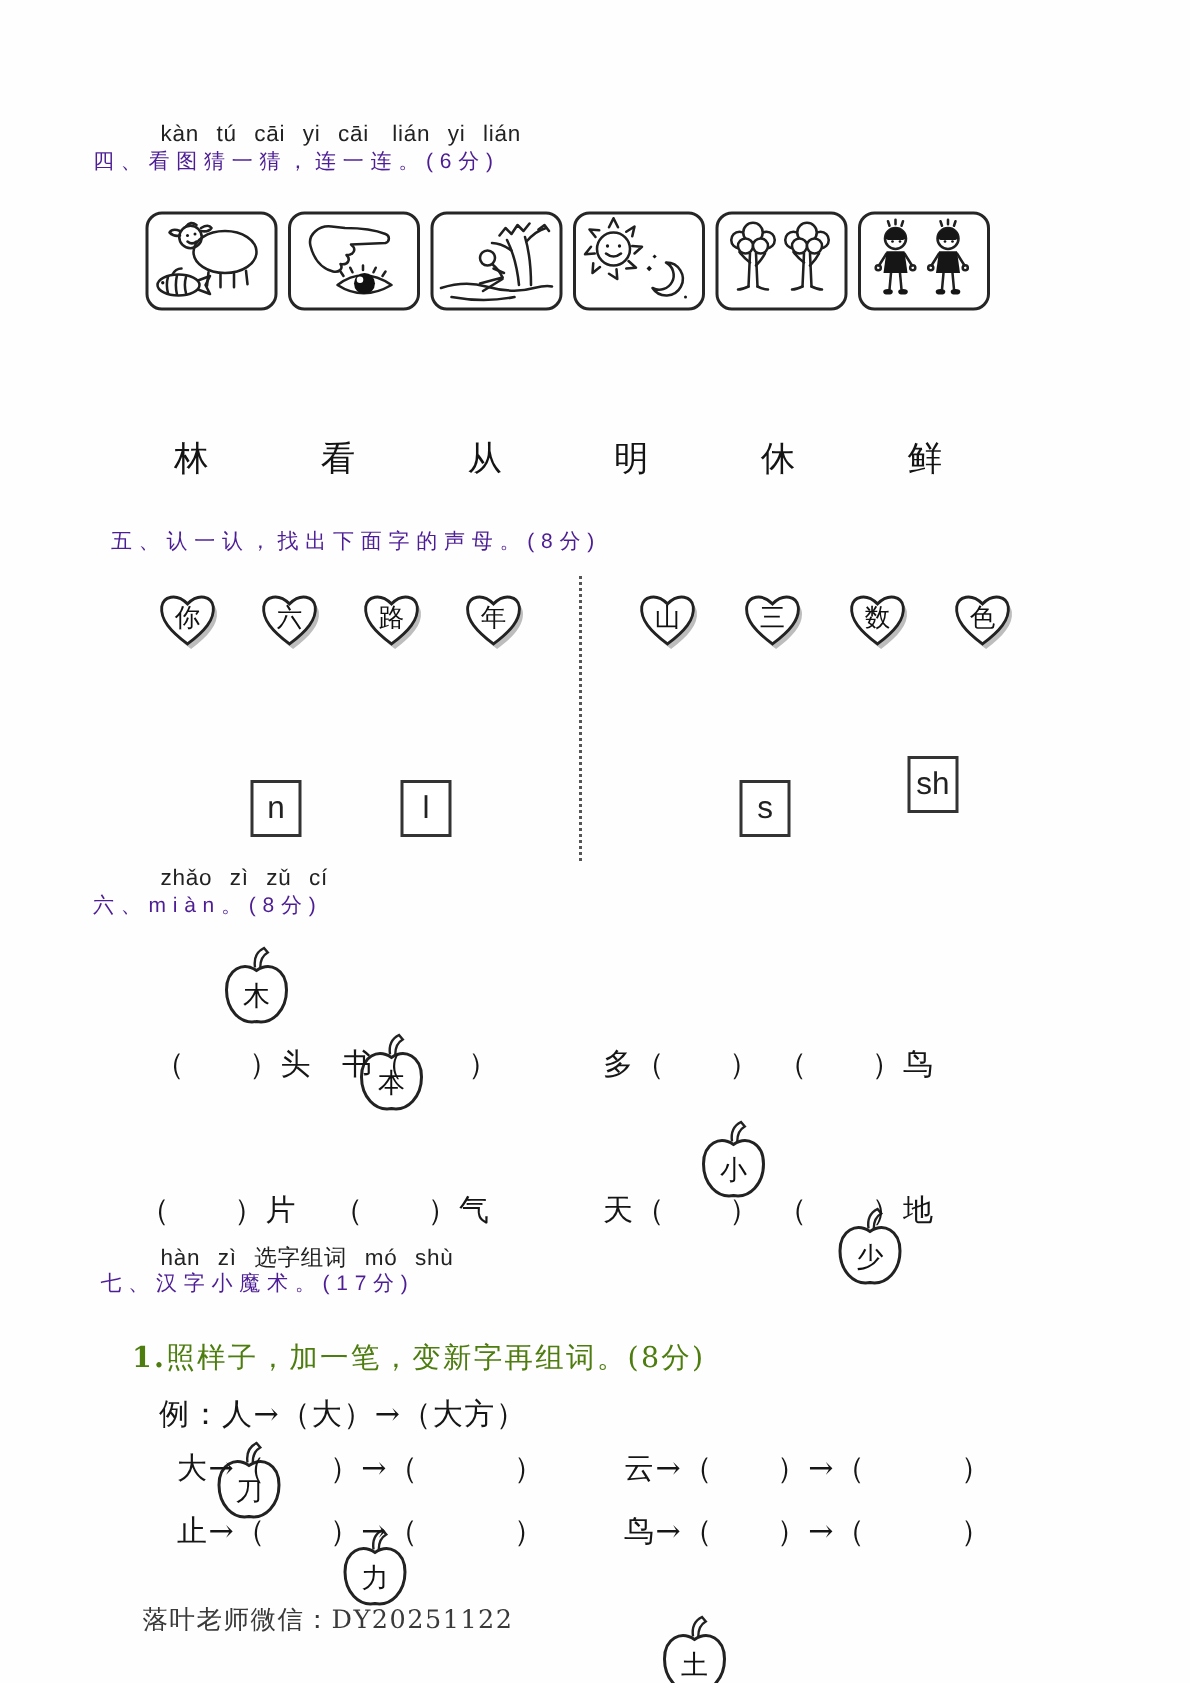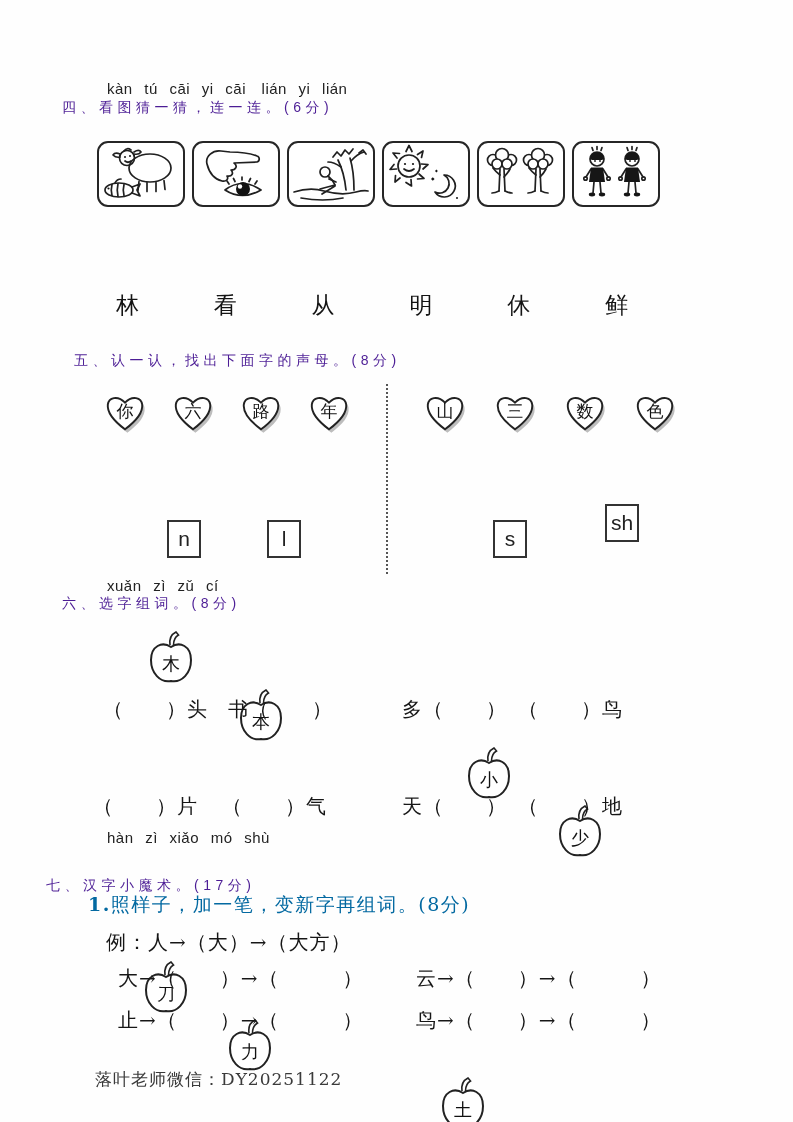--- a/index.html
+++ b/index.html
@@ -20,21 +20,21 @@
              padding-bottom:8px;font-family:"DejaVu Serif",serif;font-size:17px;color:#111;}
   .divider{width:0;height:190px;border-left:2.5px dotted #555;}
   .lbox{min-width:34px;height:38px;border:2px solid #333;background:#fff;box-sizing:border-box;
         display:flex;align-items:center;justify-content:center;font-size:21px;color:#222;padding:0 3px;}
   .apple{position:relative;width:50px;height:58px;}
   .apple svg{position:absolute;left:0;top:0;}
   .apple .ch{position:absolute;left:0;right:0;top:22px;text-align:center;
              font-family:"DejaVu Serif",serif;font-size:18px;color:#111;}
   .blank{font-family:"DejaVu Serif",serif;font-size:20px;color:#161616;white-space:nowrap;letter-spacing:1px;}
   .kai{font-family:"DejaVu Serif",serif;font-size:20px;color:#161616;white-space:nowrap;letter-spacing:1px;}
-  .subhead{font-family:"DejaVu Serif",serif;font-size:19px;color:#0369a1;letter-spacing:1.5px;white-space:nowrap;}
+  .subhead{font-family:"DejaVu Serif",serif;font-size:19px;color:#4d7c0f;letter-spacing:1.5px;white-space:nowrap;}
   .subhead b{font-weight:bold;}
   .footer{font-family:"DejaVu Serif",serif;font-size:17px;color:#3a3a3a;letter-spacing:1px;white-space:nowrap;}
   svg .ln{stroke:#202020;stroke-width:1.7;fill:none;stroke-linecap:round;stroke-linejoin:round;}
   svg .fl{fill:#161616;stroke:none;}
 </style>
 </head>
 <body>
 
 <div class="page">
 
@@ -239,22 +239,22 @@
         </svg>
       <span class="ch">色</span>
     </div>
   </div>
 
   <div class="pos lbox" style="left:167px;top:520px;">n</div>
   <div class="pos lbox" style="left:267px;top:520px;">l</div>
   <div class="pos lbox" style="left:493px;top:520px;">s</div>
   <div class="pos lbox" style="left:593px;top:504px;margin-left:12px;">sh</div>
 
-  <div class="pos pinyin" style="left:107px;top:577px;">xuǎn zì zǔ cí</div>
-  <div class="pos sec-title" style="left:62px;top:595px;">六、选字组词。(8分)</div>
+  <div class="pos pinyin" style="left:107px;top:577px;">zhǎo zì zǔ cí</div>
+  <div class="pos sec-title" style="left:62px;top:595px;">六、miàn。(8分)</div>
 
   <div class="pos apple" style="left:146px;top:630px;">
     <svg width="50" height="58" viewBox="0 0 50 58">
         <path d="M24,15 C23,8 26,4 30,2 L32.5,5 C29,7 27.5,10 27.5,15" fill="#fff" stroke="#222" stroke-width="1.6"></path>
         <path d="M25,17 C16,11 5,16 5,30 C5,43 14,53 25,51 C36,53 45,43 45,30 C45,16 34,11 25,17 Z" fill="#fff" stroke="#222" stroke-width="2"></path>
       </svg>
     <span class="ch">木</span>
   </div>
   <div class="pos apple" style="left:236px;top:630px;">
     <svg width="50" height="58" viewBox="0 0 50 58">
@@ -303,22 +303,22 @@
         <path d="M25,17 C16,11 5,16 5,30 C5,43 14,53 25,51 C36,53 45,43 45,30 C45,16 34,11 25,17 Z" fill="#fff" stroke="#222" stroke-width="2"></path>
       </svg>
     <span class="ch">土</span>
   </div>
 
   <span class="pos blank" style="left:93px;top:793px;">（　　）片</span>
   <span class="pos blank" style="left:222px;top:793px;">（　　）气</span>
   <span class="pos blank" style="left:402px;top:793px;">天（　　）</span>
   <span class="pos blank" style="left:518px;top:793px;">（　　）地</span>
 
-  <div class="pos pinyin" style="left:107px;top:829px;">hàn zì xiǎo mó shù</div>
-  <div class="pos sec-title" style="left:46px;top:847px;margin-top:30px;">七、汉字小魔术。(17分)</div>
+  <div class="pos pinyin" style="left:107px;top:829px;">hàn zì 选字组词 mó shù</div>
+  <div class="pos sec-title" style="left:67px;top:847px;">七、汉字小魔术。(17分)</div>
 
   <div class="pos subhead" style="left:88px;top:892px;">
     <b>1.</b><span>照样子，加一笔，变新字再组词。(8分)</span>
   </div>
 
   <div class="pos kai" style="left:106px;top:929px;">例：人→（大）→（大方）</div>
 
   <span class="pos kai" style="left:118px;top:965px;">大→（　　）→（　　　）</span>
   <span class="pos kai" style="left:416px;top:965px;">云→（　　）→（　　　）</span>
   <span class="pos kai" style="left:118px;top:1007px;">止→（　　）→（　　　）</span>

